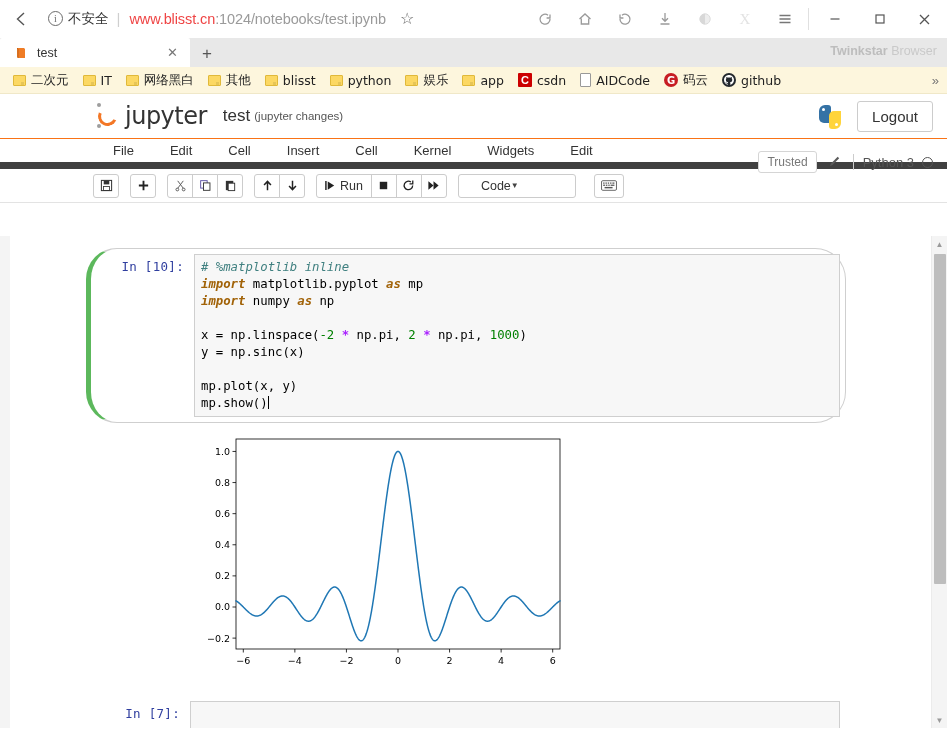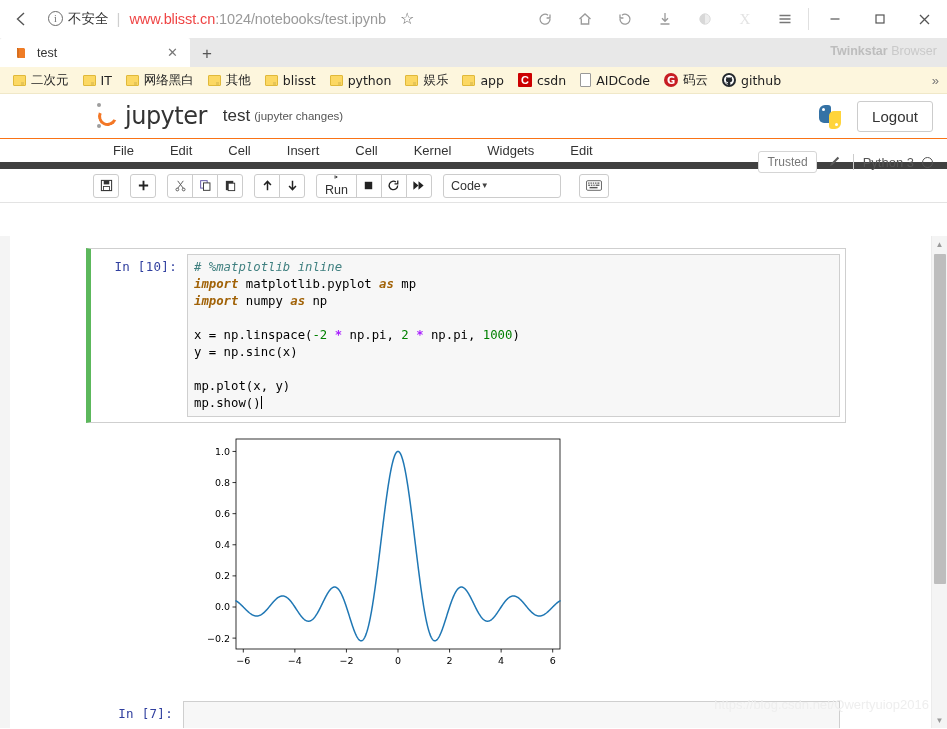--- a/index.html
+++ b/index.html
@@ -285,31 +285,31 @@
   .tgroup { display: flex; margin-right: 11px; }
   .tbtn {
     height: 24px; min-width: 26px;
     border: 1px solid #ccc;
     background: #fff;
     display: flex; align-items: center; justify-content: center;
     font-size: 12px; color: #333;
     padding: 0 5px;
     margin-left: -1px;
   }
-  .tgroup .tbtn:first-child { margin-left: 0; border-radius: 3px 0 0 3px; flex-direction: column; }
+  .tgroup .tbtn:first-child { margin-left: 0; border-radius: 3px 0 0 3px; }
   .tgroup .tbtn:last-child { border-radius: 0 3px 3px 0; }
   .tgroup .tbtn:only-child { border-radius: 3px; }
   .tbtn.run { padding: 0 8px; font-size: 12.5px; gap: 4px; }
   .celltype-select {
     height: 24px; width: 118px;
     border: 1px solid #ccc; border-radius: 3px;
     background: #fff;
     font-size: 12.5px; color: #333;
     display: flex; align-items: center;
-    padding: 0 7px;
+    padding: 0 22px;
     margin-right: 18px;
   }
   .sel-caret { font-size: 8px; color: #444; }
   .kbd-btn {
     height: 24px; width: 30px;
     border: 1px solid #ccc; border-radius: 3px;
     background: #fff;
     display: flex; align-items: center; justify-content: center;
   }
 
@@ -321,21 +321,22 @@
     overflow: hidden;
   }
   .nb-container {
     width: 760px;
     margin-left: 86px;
     padding-top: 12px;
   }
   .cell {
     display: flex;
     position: relative;
-    padding: 5px 5px 5px 14px;
+    padding: 5px 5px 5px 21px;
+    border-radius: 31px;
   }
   .cell.selected {
     border: 1px solid #cfcfcf;
     border-left: 5px solid #5cb85c;
     background: #fff;
   }
   .prompt {
     width: 82px;
     flex: 0 0 82px;
     text-align: right;
@@ -773,21 +774,20 @@
         </div>
       </div>
 
       <div class="cell plain" style="margin-top:12px;">
         <div class="prompt">In  [7]:</div>
         <div class="input-area"></div>
       </div>
 
     </div>
 
-    <div class="watermark">https://blog.csdn.net/Qwertyuiop2016</div>
 
     <div class="vscroll">
       <div class="arrow">▲</div>
       <div class="thumb"></div>
       <div class="arrow bottom">▼</div>
     </div>
   </div>
 </div>
 
 </body></html>

